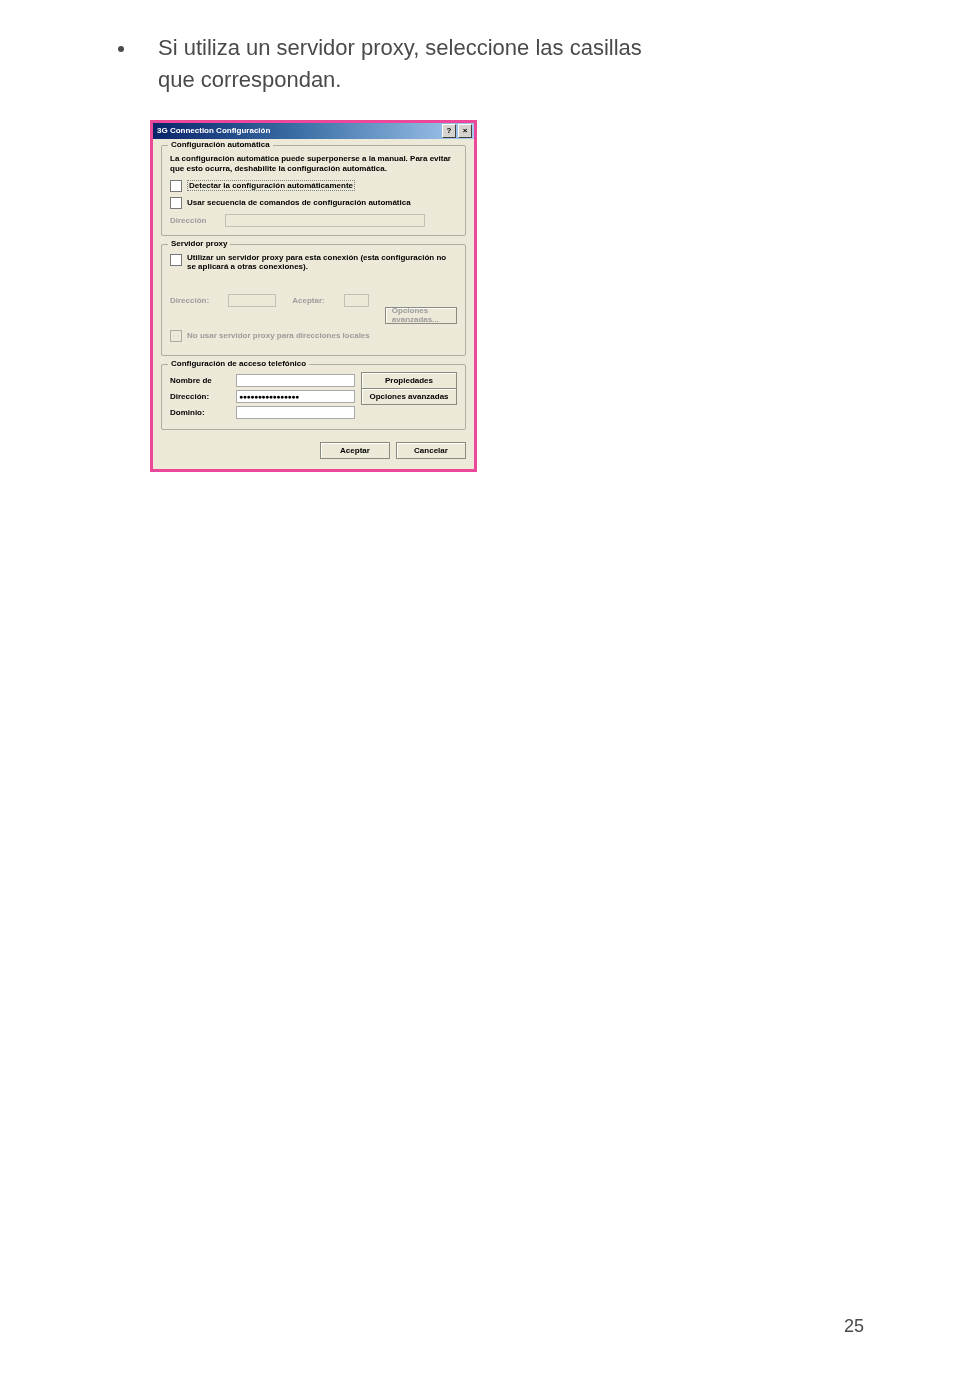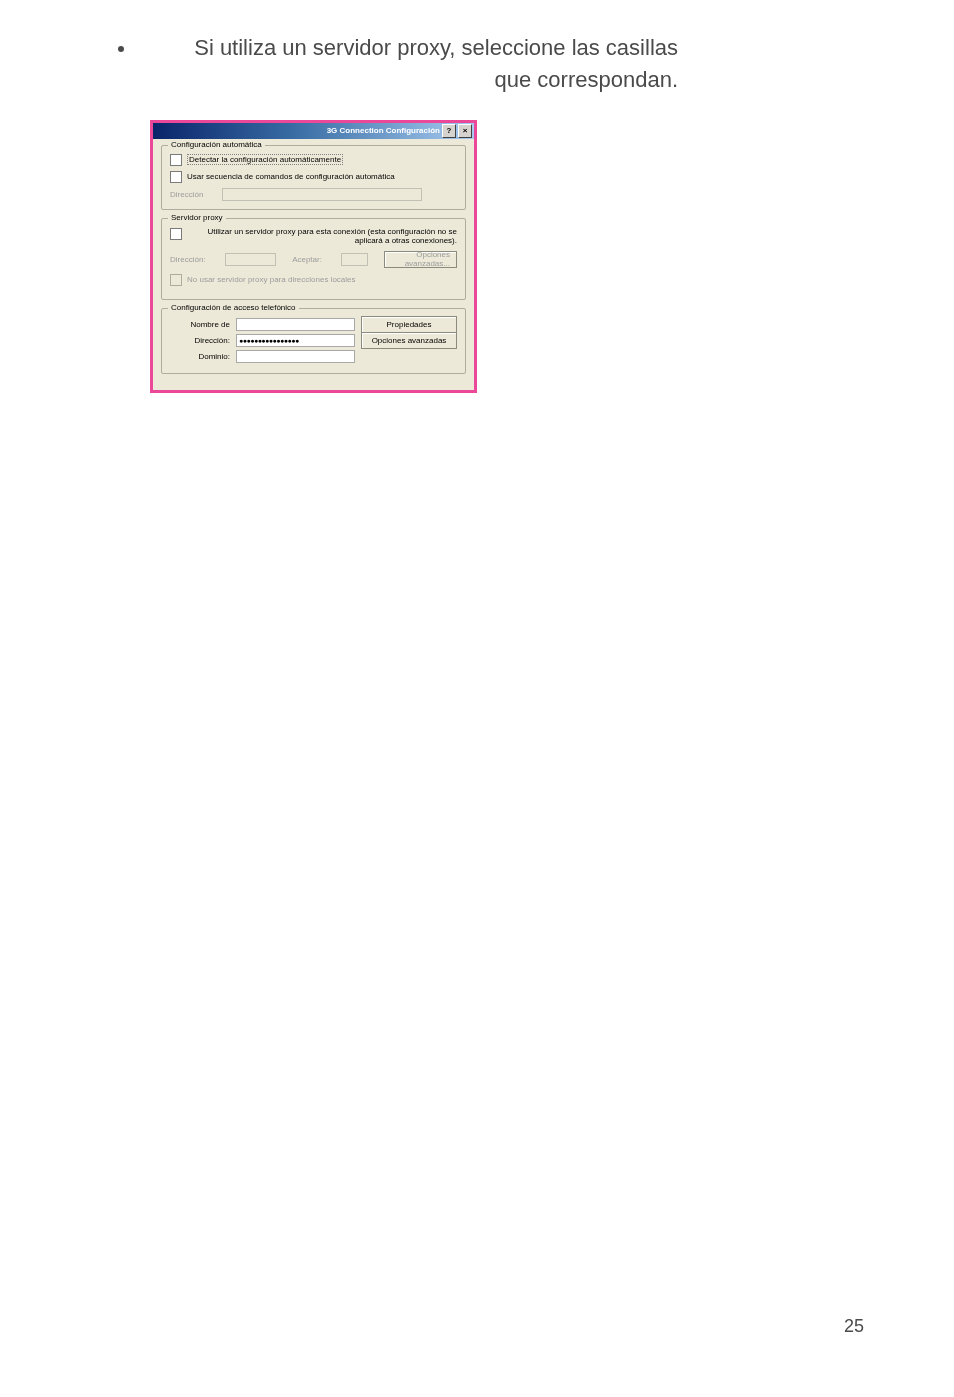--- a/index.html
+++ b/index.html
@@ -8,21 +8,20 @@
     background: #ffffff;
     font-family: "Segoe UI", Verdana, Arial, sans-serif;
     color: #4a4a4a;
   }
   .page {
     width: 954px;
     height: 1397px;
     position: relative;
     box-sizing: border-box;
     padding: 32px 46px 0 90px;
-    text-align: right;
   }
   .instruction-row {
     display: flex;
     align-items: flex-start;
     margin-bottom: 24px;
   }
   .bullet {
     width: 6px;
     height: 6px;
     background: #4a4a4a;
@@ -70,20 +69,21 @@
     display: flex;
     align-items: center;
     justify-content: center;
     color: #000;
     font-size: 8px;
     font-weight: bold;
     line-height: 1;
   }
   .dialog-body {
     padding: 6px 8px 8px 8px;
+    font-weight: bold;
   }
   .group {
     border: 1px solid #b0ada0;
     border-radius: 2px;
     padding: 8px 8px 8px 8px;
     position: relative;
     margin-bottom: 8px;
   }
   .group-legend {
     position: absolute;
@@ -176,20 +176,21 @@
   <div class="dialog">
     <div class="titlebar">
       <span class="title">3G Connection Configuración</span>
       <span class="win-btn">?</span>
       <span class="win-btn">×</span>
     </div>
     <div class="dialog-body">
 
       <div class="group">
         <div class="group-legend">Configuración automática</div>
+        <div class="desc">La configuración automática puede superponerse a la manual. Para evitar que esto ocurra, deshabilite la configuración automática.</div>
         <div class="chk-row">
           <div class="chk"></div>
           <span class="chk-label dotted">Detectar la configuración automáticamente</span>
         </div>
         <div class="chk-row">
           <div class="chk"></div>
           <span class="chk-label">Usar secuencia de comandos de configuración automática</span>
         </div>
         <div class="field-row">
           <span class="field-label disabled">Dirección</span>
@@ -201,21 +202,21 @@
         <div class="group-legend">Servidor proxy</div>
         <div class="chk-row" style="align-items: flex-start;">
           <div class="chk" style="margin-top:1px;"></div>
           <span class="chk-label" style="flex:1;">Utilizar un servidor proxy para esta conexión (esta configuración no se aplicará a otras conexiones).</span>
         </div>
         <div class="field-row" style="margin-top:6px;">
           <span class="field-label disabled">Dirección:</span>
           <span class="text-input disabled" style="width:70px"></span>
           <span class="field-label disabled">Aceptar:</span>
           <span class="text-input disabled" style="width:36px"></span>
-          <span class="btn disabled" style="margin-left:auto;">Opciones avanzadas...</span>
+          <span class="btn disabled" style="margin-left:auto;margin-top:30px;">Opciones avanzadas...</span>
         </div>
         <div class="chk-row" style="margin-top:6px;">
           <div class="chk disabled"></div>
           <span class="chk-label disabled">No usar servidor proxy para direcciones locales</span>
         </div>
       </div>
 
       <div class="group">
         <div class="group-legend">Configuración de acceso telefónico</div>
         <div class="dialup-grid">
@@ -226,19 +227,23 @@
           <span>Dirección:</span>
           <span class="text-input" style="width:100%; display:flex; align-items:center; padding:0 2px; font-size:7px; letter-spacing:-0.5px;">●●●●●●●●●●●●●●●●</span>
           <span class="btn" style="justify-self:stretch;">Opciones avanzadas</span>
 
           <span>Dominio:</span>
           <span class="text-input" style="width:100%;"></span>
           <span></span>
         </div>
       </div>
 
+      <div class="btn-row">
+        <span class="btn" style="width:56px;">Aceptar</span>
+        <span class="btn" style="width:56px;">Cancelar</span>
+      </div>
 
     </div>
   </div>
 
   <div class="page-number">25</div>
 
 </div>
 
 </body></html>

